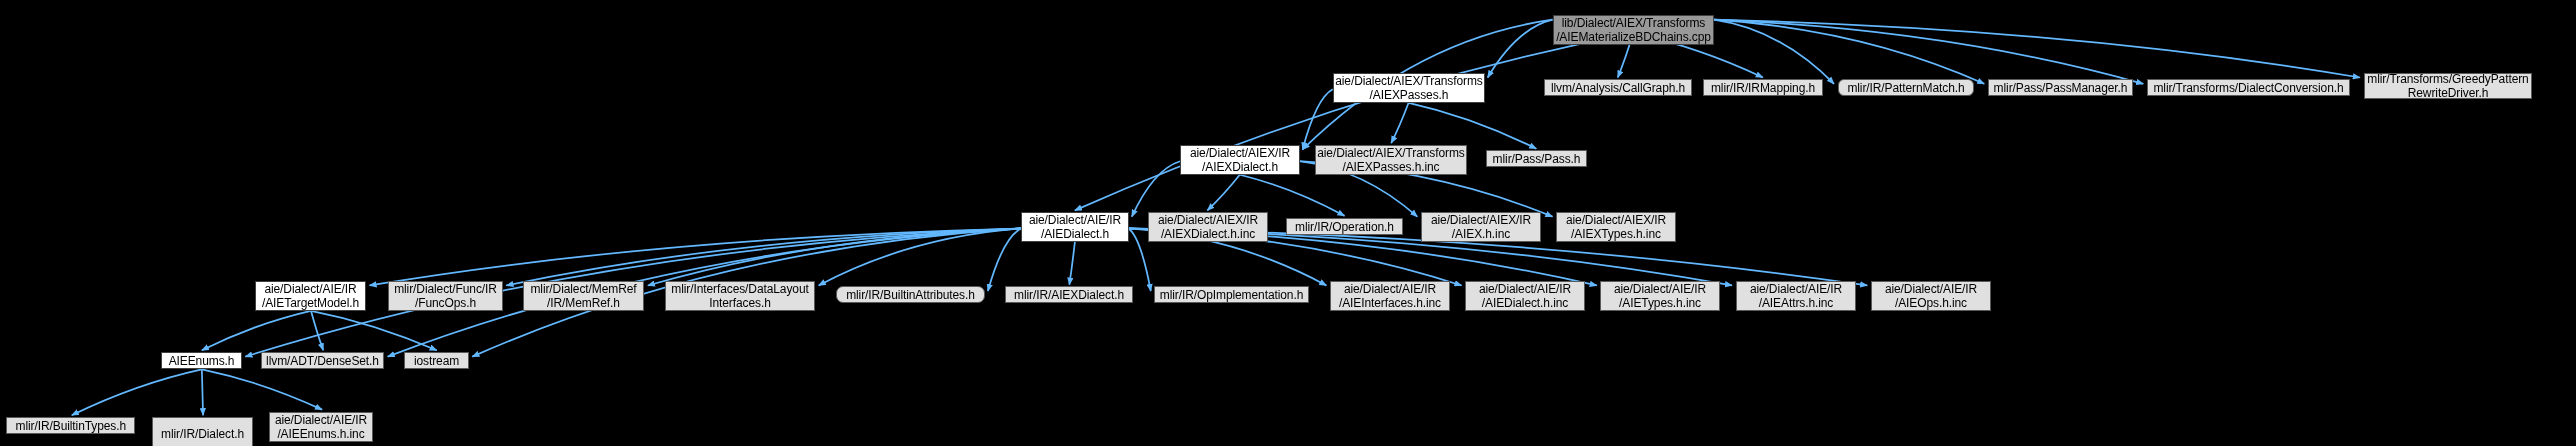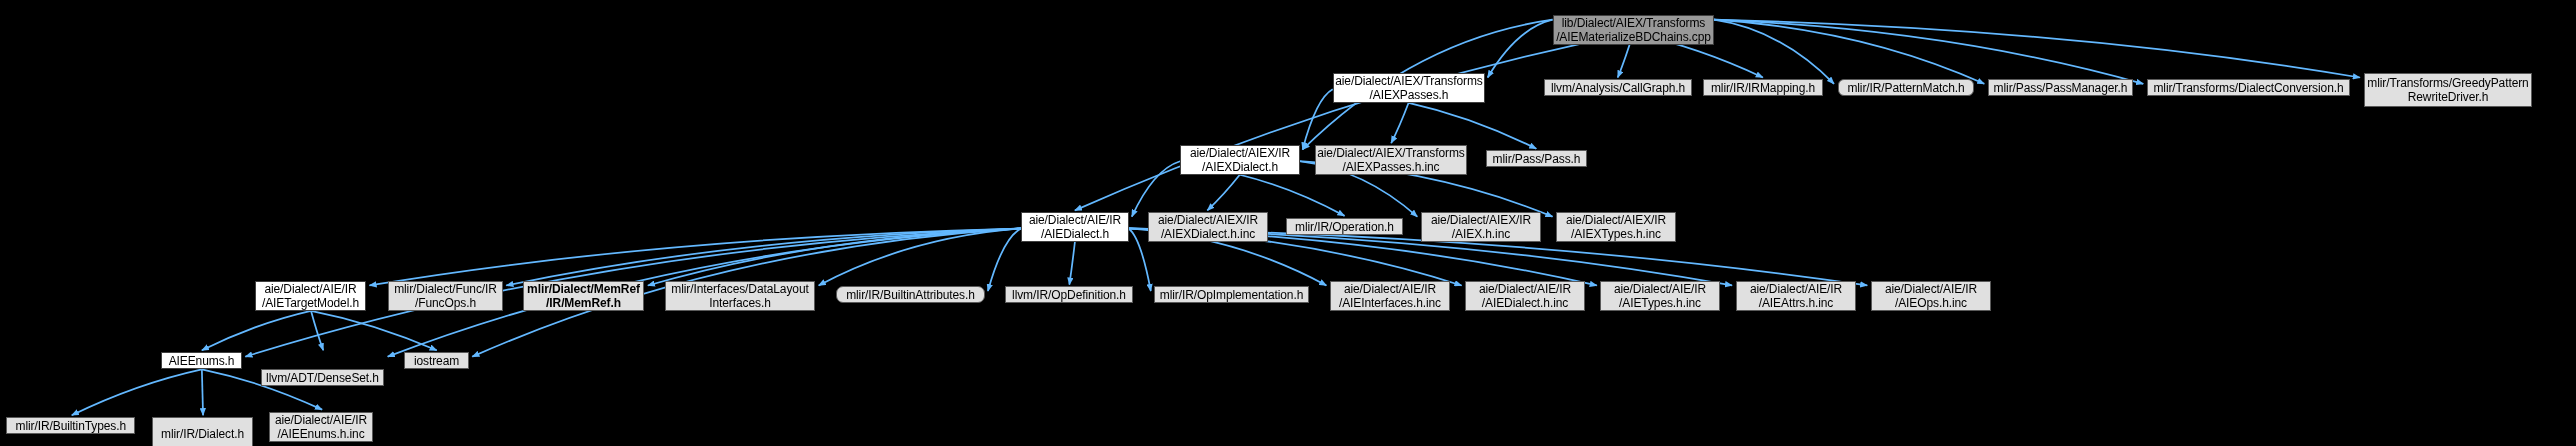--- a/index.html
+++ b/index.html
@@ -83,59 +83,59 @@
   <div id="node-layer">
       <div class="node root" style="left: 1553px; top: 3.2px; width: 161px; height: 30px; margin-top: 12px;">lib/Dialect/AIEX/Transforms
 /AIEMaterializeBDChains.cpp</div>
       <div class="node white" style="left: 1333px; top: 73px; width: 152px; height: 30px;">aie/Dialect/AIEX/Transforms
 /AIEXPasses.h</div>
       <div class="node" style="left: 1544px; top: 79px; width: 148px; height: 17.4px;">llvm/Analysis/CallGraph.h</div>
       <div class="node" style="left: 1703px; top: 79px; width: 120px; height: 17.4px;">mlir/IR/IRMapping.h</div>
       <div class="node" style="left: 1838px; top: 79px; width: 136px; height: 17.4px; border-radius: 6px;">mlir/IR/PatternMatch.h</div>
       <div class="node" style="left: 1988px; top: 79px; width: 145px; height: 17.4px;">mlir/Pass/PassManager.h</div>
       <div class="node" style="left: 2147px; top: 79px; width: 203px; height: 17.4px;">mlir/Transforms/DialectConversion.h</div>
-      <div class="node" style="left: 2364px; top: 73px; width: 168px; height: 34px;">mlir/Transforms/GreedyPattern
+      <div class="node" style="left: 2364px; top: 73px; width: 168px; height: 26px;">mlir/Transforms/GreedyPattern
 RewriteDriver.h</div>
       <div class="node white" style="left: 1180px; top: 145px; width: 120px; height: 30px;">aie/Dialect/AIEX/IR
 /AIEXDialect.h</div>
       <div class="node" style="left: 1315px; top: 145px; width: 152px; height: 30px;">aie/Dialect/AIEX/Transforms
 /AIEXPasses.h.inc</div>
       <div class="node" style="left: 1486px; top: 150px; width: 101px; height: 17.4px;">mlir/Pass/Pass.h</div>
       <div class="node white" style="left: 1021px; top: 212px; width: 108px; height: 30px;">aie/Dialect/AIE/IR
 /AIEDialect.h</div>
       <div class="node" style="left: 1148px; top: 212px; width: 120px; height: 30px;">aie/Dialect/AIEX/IR
 /AIEXDialect.h.inc</div>
       <div class="node" style="left: 1286px; top: 218px; width: 117px; height: 17.4px;">mlir/IR/Operation.h</div>
       <div class="node" style="left: 1421px; top: 212px; width: 120px; height: 30px;">aie/Dialect/AIEX/IR
 /AIEX.h.inc</div>
       <div class="node" style="left: 1556px; top: 212px; width: 120px; height: 30px;">aie/Dialect/AIEX/IR
 /AIEXTypes.h.inc</div>
       <div class="node white" style="left: 255px; top: 281px; width: 111px; height: 30px;">aie/Dialect/AIE/IR
 /AIETargetModel.h</div>
       <div class="node" style="left: 388px; top: 281px; width: 115px; height: 30px;">mlir/Dialect/Func/IR
 /FuncOps.h</div>
-      <div class="node" style="left: 523px; top: 281px; width: 121px; height: 30px; font-weight: bold;">mlir/Dialect/MemRef
+      <div class="node" style="left: 523px; top: 281px; width: 121px; height: 30px;">mlir/Dialect/MemRef
 /IR/MemRef.h</div>
       <div class="node" style="left: 665px; top: 281px; width: 150px; height: 30px;">mlir/Interfaces/DataLayout
 Interfaces.h</div>
       <div class="node" style="left: 836px; top: 286px; width: 149px; height: 17.4px; border-radius: 7px;">mlir/IR/BuiltinAttributes.h</div>
-      <div class="node" style="left: 1005px; top: 286px; width: 128px; height: 17.4px;">llvm/IR/OpDefinition.h</div>
+      <div class="node" style="left: 1005px; top: 286px; width: 128px; height: 17.4px;">mlir/IR/AIEXDialect.h</div>
       <div class="node" style="left: 1154px; top: 286px; width: 155px; height: 17.4px;">mlir/IR/OpImplementation.h</div>
       <div class="node" style="left: 1330px; top: 281px; width: 120px; height: 30px;">aie/Dialect/AIE/IR
 /AIEInterfaces.h.inc</div>
       <div class="node" style="left: 1465px; top: 281px; width: 120px; height: 30px;">aie/Dialect/AIE/IR
 /AIEDialect.h.inc</div>
       <div class="node" style="left: 1600px; top: 281px; width: 120px; height: 30px;">aie/Dialect/AIE/IR
 /AIETypes.h.inc</div>
       <div class="node" style="left: 1736px; top: 281px; width: 120px; height: 30px;">aie/Dialect/AIE/IR
 /AIEAttrs.h.inc</div>
       <div class="node" style="left: 1871px; top: 281px; width: 120px; height: 30px;">aie/Dialect/AIE/IR
 /AIEOps.h.inc</div>
       <div class="node white" style="left: 161px; top: 352px; width: 81px; height: 17.4px;">AIEEnums.h</div>
-      <div class="node" style="left: 261px; top: 352px; width: 123px; height: 17.4px; margin-top: 17px;">llvm/ADT/DenseSet.h</div>
+      <div class="node" style="left: 261px; top: 352px; width: 123px; height: 17.4px;">llvm/ADT/DenseSet.h</div>
       <div class="node" style="left: 404px; top: 352px; width: 65px; height: 17.4px;">iostream</div>
       <div class="node" style="left: 6.3px; top: 417px; width: 129px; height: 17.4px;">mlir/IR/BuiltinTypes.h</div>
       <div class="node" style="left: 152px; top: 417px; width: 101px; height: 35px; text-align: center;">mlir/IR/Dialect.h</div>
       <div class="node" style="left: 269px; top: 412px; width: 104px; height: 30px;">aie/Dialect/AIE/IR
 /AIEEnums.h.inc</div>
     </div>
 </div>
 
 
 </body></html>

